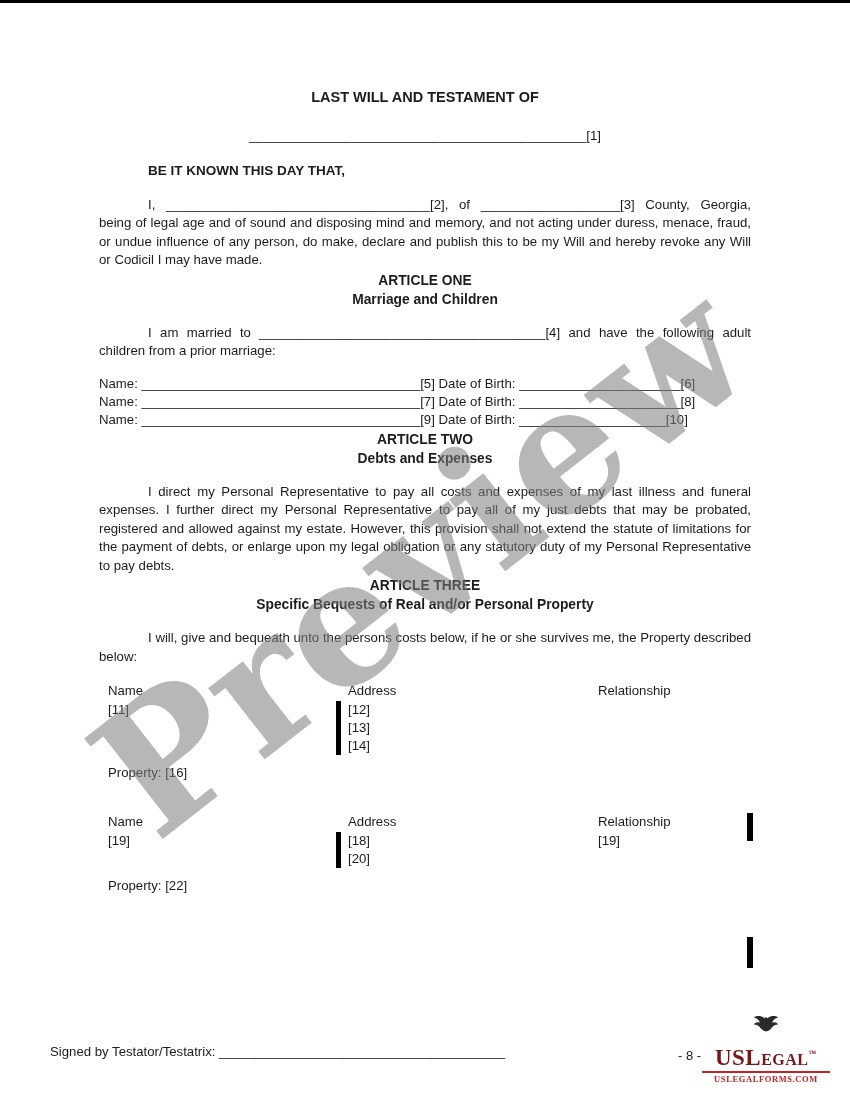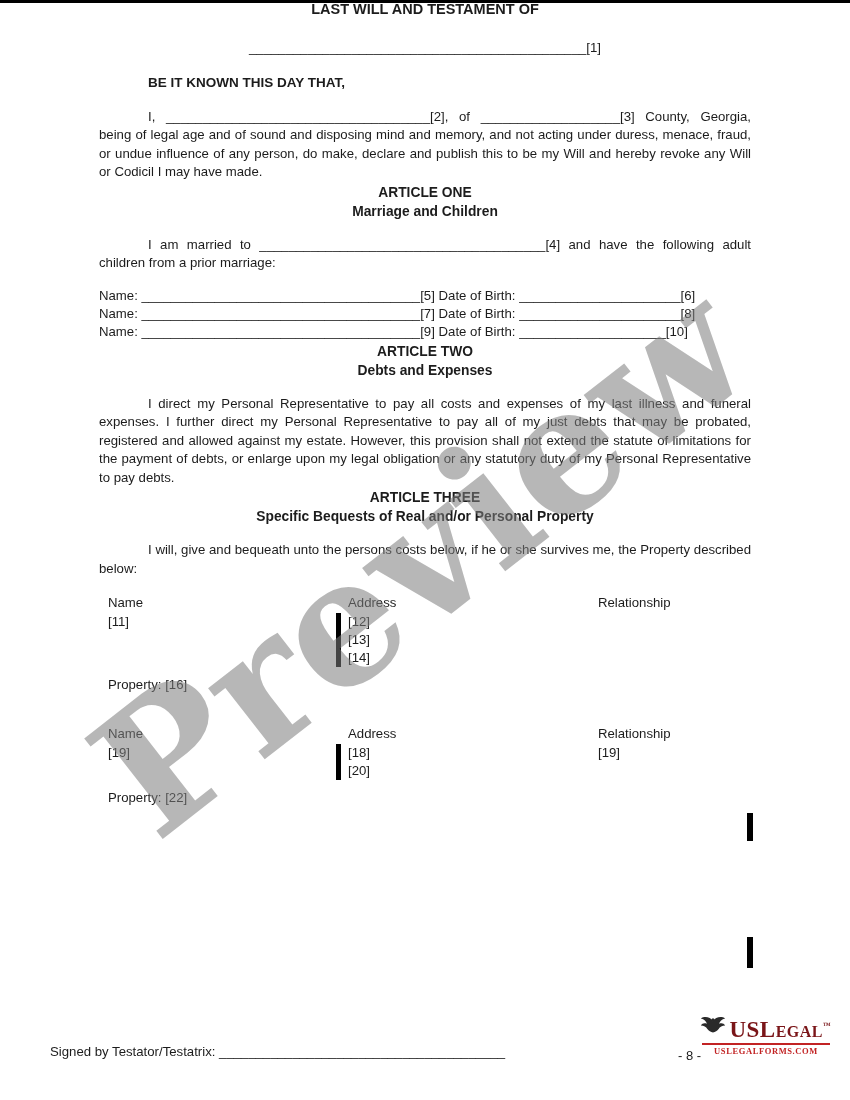--- a/index.html
+++ b/index.html
@@ -5,21 +5,21 @@
   html,body { margin:0; padding:0; background:#ffffff; }
   .page {
     position:relative; width:850px; height:1100px; background:#fff;
     font-family:"Liberation Sans", sans-serif; color:#1c1c1c; overflow:hidden;
   }
   .top-border { position:absolute; top:0; left:0; width:850px; height:3px; background:#000; }
   .content {
     position:absolute; left:99px; top:0; width:652px;
     font-size:13.2px; line-height:18.5px;
   }
-  .doc-title { margin:0; text-align:center; font-weight:bold; font-size:14.5px; }
+  .doc-title { margin:0; padding-top:88px; text-align:center; font-weight:bold; font-size:14.5px; }
   .title-blank { margin-top:20px; text-align:center; }
   .be-known { margin-top:17px; padding-left:49px; font-weight:bold; font-size:13.5px; }
   p.justified { margin:15px 0 0 0; text-align:justify; text-indent:49px; }
   .article-head { margin-top:1px; text-align:center; font-weight:bold; font-size:13.8px; line-height:19px; }
   .article-sub  { text-align:center; font-weight:bold; font-size:13.8px; line-height:19px; }
   .child-rows { margin-top:14px; }
   .child-row { line-height:18px; white-space:nowrap; }
   .bequest-grid {
     display:grid; grid-template-columns:228px 262px 1fr;
     padding-left:9px; margin-top:16px;
@@ -37,21 +37,21 @@
   .watermark {
     position:absolute; left:420px; top:560px;
     transform:translate(-50%,-50%) rotate(-38deg);
     font-family:"DejaVu Serif", serif; font-weight:bold;
     font-size:175px; color:#7d7d7d; opacity:0.55;
     white-space:nowrap; z-index:10; pointer-events:none;
   }
   .footer-signed { position:absolute; left:50px; top:1044px; font-size:13.2px; }
   .footer-page { position:absolute; left:678px; top:1048px; font-size:13px; }
   .logo { position:absolute; left:702px; top:1014px; width:128px; text-align:center; }
-  .logo-top { display:flex; align-items:center; justify-content:center; gap:3px; }
+  .logo-top { display:flex; align-items:center; justify-content:center; gap:3px;flex-direction:column; }
   .brand {
     font-family:"Liberation Serif", serif; font-weight:bold;
     font-variant:small-caps; color:#7a1518; font-size:23px; letter-spacing:0.5px; line-height:24px;
   }
   .tm { font-size:8px; vertical-align:super; color:#7a1518; font-variant:normal; }
   .logo-rule { border-top:2px solid #c22324; margin-top:1px; }
   .logo-site {
     margin-top:1px; font-family:"Liberation Serif", serif; font-weight:bold;
     color:#c22324; font-size:8.5px; letter-spacing:0.6px;
   }

